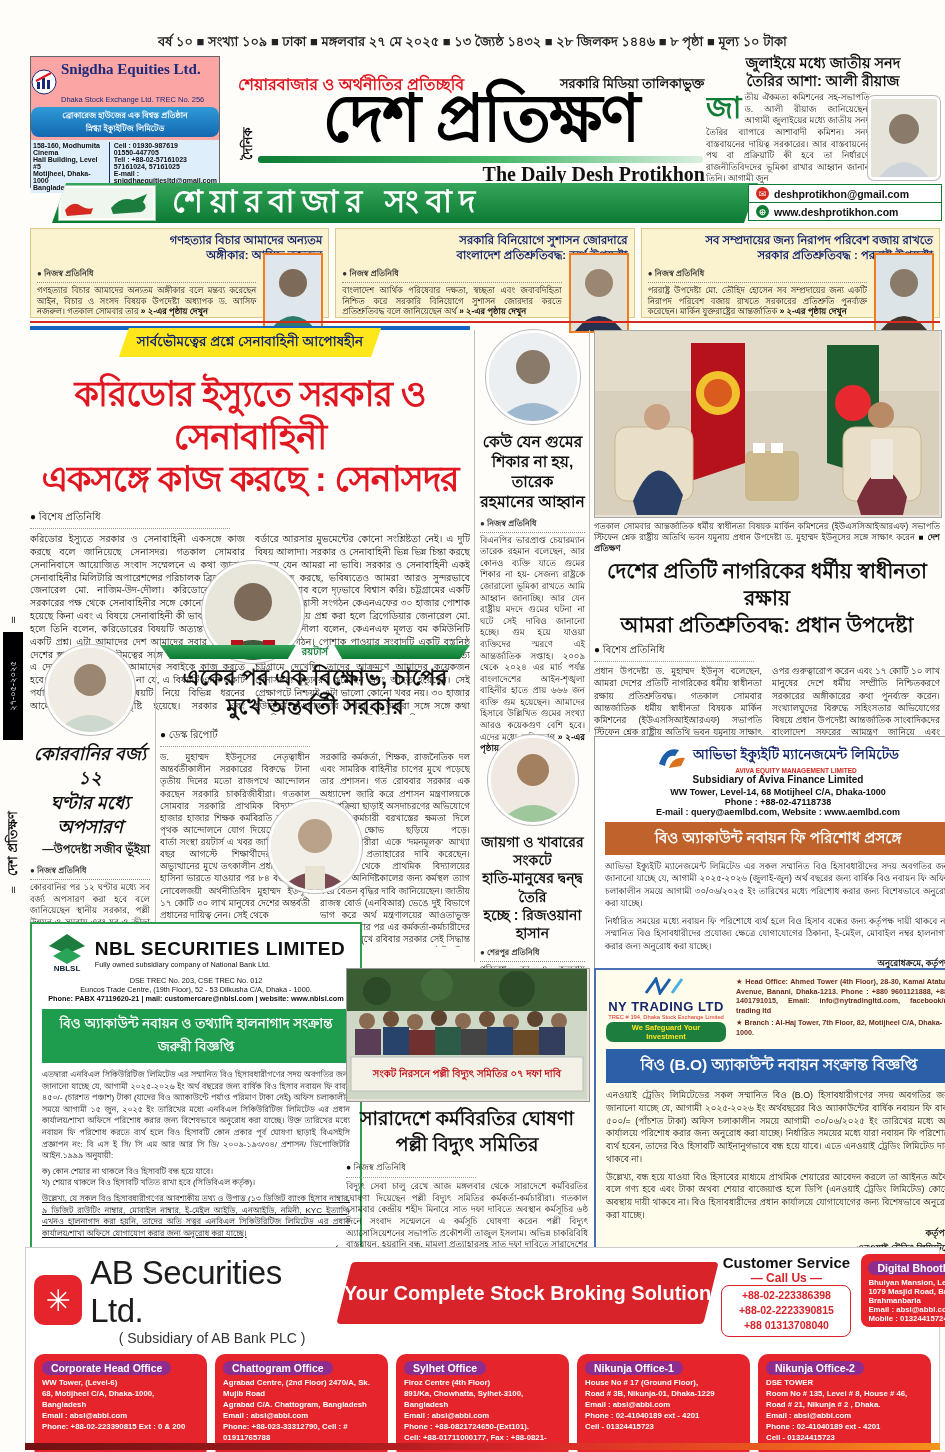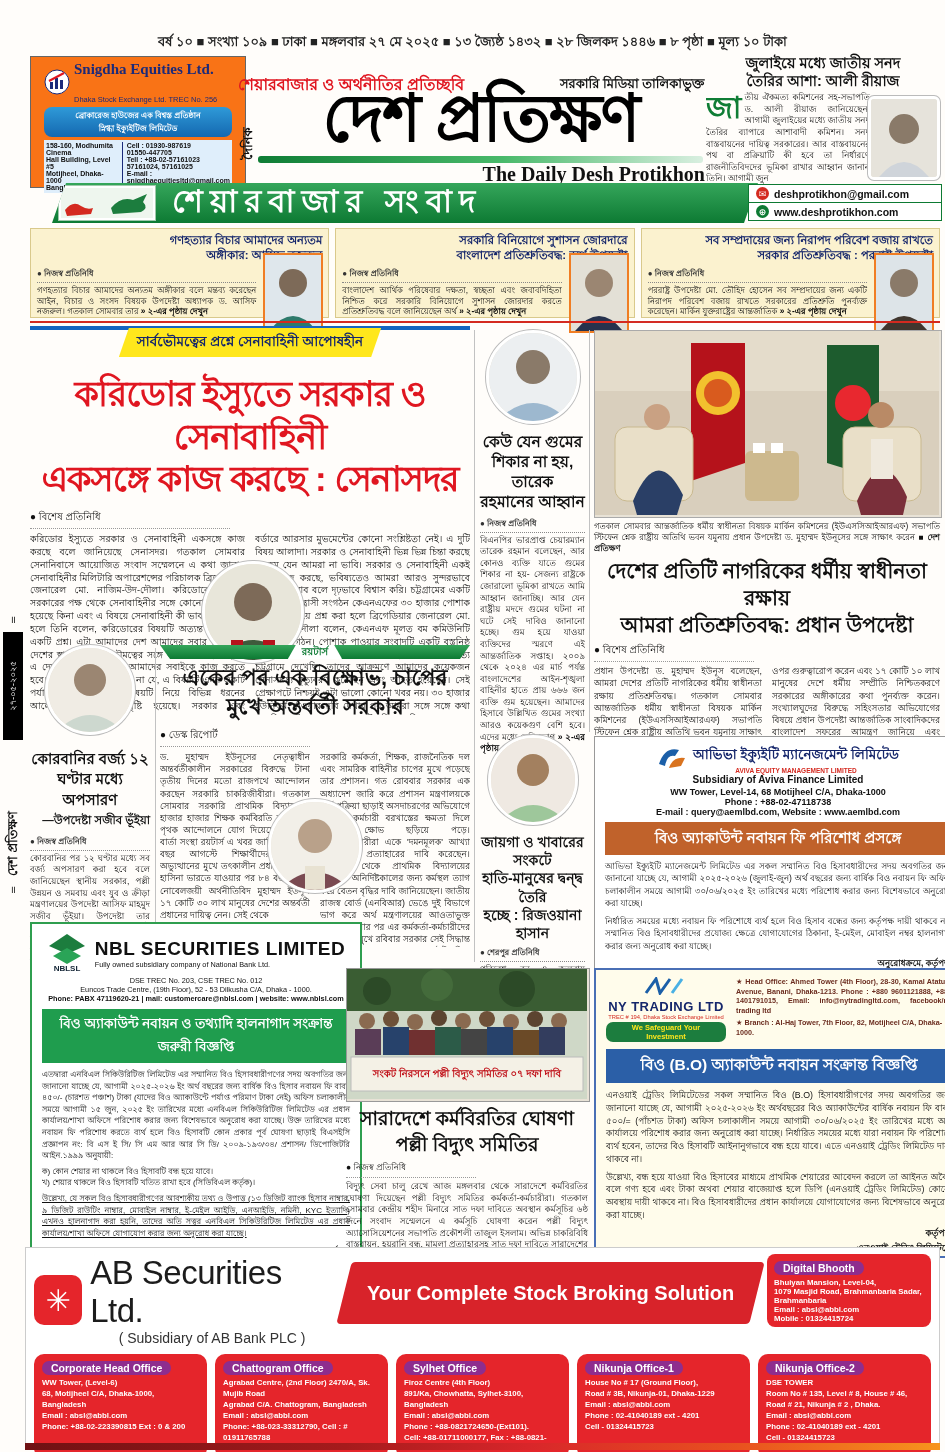--- a/index.html
+++ b/index.html
@@ -14,21 +14,21 @@
   .hline{position:absolute;height:2px;background:#d42a20;}
   
   .dateline{font-size:13px;font-weight:bold;color:#222;}
   .tagline{color:#e01620;font-weight:bold;font-size:16px;}
   .gov{font-size:13px;font-weight:bold;}
   .bigtitle{font-size:66px;font-weight:900;letter-spacing:-2px;line-height:1.05;color:#000;}
   .daily{writing-mode:vertical-rl;transform:rotate(180deg);font-size:13px;font-weight:bold;}
   .greengrad{background:linear-gradient(90deg,#0f7d35,#49b96a 55%,#d9efe0);height:7px;border-radius:3px;}
   .engtitle{font-family:"Liberation Serif","DejaVu Serif",serif;font-size:20px;font-weight:bold;}
   
-  .snig{border:1px solid #666;background:#f97316;padding:4px 13px;font-size:8px;}
+  .snig{border:1px solid #666;background:#fca5a5;padding:4px 0;font-size:8px;}
   .snigname{font-family:"Liberation Serif",serif;color:#1b2a7a;font-weight:bold;font-size:15px;}
   .snigreg{color:#1b2a7a;font-size:7.5px;margin-top:17px;}
   .snigban{background:linear-gradient(180deg,#2f9ad8,#1468b0);color:#fff;border-radius:8px;
            font-size:8px;font-weight:bold;text-align:center;padding:2px 0;margin:3px 0;}
   .snigbot{background:#dfeefb;display:flex;gap:4px;font-size:7px;font-weight:bold;padding:2px;}
   
   .ariz-h{font-size:14.5px;font-weight:900;text-align:center;line-height:1.25;}
   .smallbody{font-size:8.6px;line-height:1.35;}
   .dropcap{float:left;font-size:30px;font-weight:900;color:#0f7d35;line-height:.9;margin:2px 3px 0 0;}
   .morelink{color:#000;font-weight:bold;}
@@ -337,21 +337,21 @@
 
   <div class="vline" style="left:155px;top:648px;height:280px;"></div>
 
   <div class="abs" style="left:30px;top:645px;width:120px;">
     <div class="ctr"><span class="portrait" style="display:inline-block;width:84px;height:84px;">
       <svg width="84" height="84" viewBox="0 0 84 84">
             <rect width="84" height="84" fill="#f0ece4"></rect>
             <circle cx="42" cy="32" r="16" fill="#9b8672"></circle>
             <path d="M8 84 Q42 50 76 84 Z" fill="#cdd8cf"></path>
           </svg></span></div>
-    <div class="prel b ctr" style="font-size:15px;line-height:1.35;margin-top:10px;">কোরবানির বর্জ্য ১২
+    <div class="prel b ctr" style="font-size:18px;line-height:1.35;margin-top:3px;font-style:italic;">কোরবানির বর্জ্য ১২
 ঘণ্টার মধ্যে অপসারণ</div>
     <div class="b" style="font-size:11.5px;text-align:right;margin-top:2px;">—উপদেষ্টা সজীব ভূঁইয়া</div>
     <div class="byline">● নিজস্ব প্রতিনিধি</div>
     <div class="smallbody just">
       <span>কোরবানির পর ১২ ঘণ্টার মধ্যে সব বর্জ্য অপসারণ করা হবে বলে জানিয়েছেন স্থানীয় সরকার, পল্লী উন্নয়ন ও সমবায় এবং যুব ও ক্রীড়া মন্ত্রণালয়ের উপদেষ্টা আসিফ মাহমুদ সজীব ভূঁইয়া। উপদেষ্টা তার ভেরিফাইড ফেসবুকে এক পোস্টে লিখেছেন, 'স্বরাষ্ট্র উপদেষ্টা বলেন, তিন দিন কোরবানি চলবে। প্রথম দিন প্রায় ৯০ শতাংশ</span>
       <span class="morelink" style="font-size:8.6px;">» ২-এর পৃষ্ঠায় দেখুন</span>
     </div>
   </div>
 
   <div class="abs" style="left:160px;top:645px;width:310px;">
@@ -516,20 +516,27 @@
       <div style="display:flex;gap:8px;align-items:center;flex:0 0 300px;">
         <span class="ablogo">✳</span>
         <div>
           <div class="abname">AB Securities Ltd.</div>
           <div class="absub ctr">( Subsidiary of AB Bank PLC )</div>
         </div>
       </div>
       <div class="abban" style="flex:1;height:62px;margin-top:8px;">
         <span>Your Complete Stock Broking Solution</span>
       </div>
+      <div class="ctr" style="flex:0 0 130px;">
+        <div class="cs-t">Customer Service</div>
+        <div class="cs-call">— Call Us —</div>
+        <div class="cs-ph prel">+88-02-223386398
++88-02-2223390815
++88 01313708040</div>
+      </div>
       <div class="dbooth" style="flex:0 0 150px;">
         <span class="badge">Digital Bhooth</span>
         <div class="prel b" style="font-size:7.8px;margin-top:2px;">Bhuiyan Mansion, Level-04,
 1079 Masjid Road, Brahmanbaria Sadar,
 Brahmanbaria
 Email : absl@abbl.com
 Mobile : 01324415724</div>
       </div>
     </div>
     <div style="display:flex;gap:8px;margin-top:8px;">

